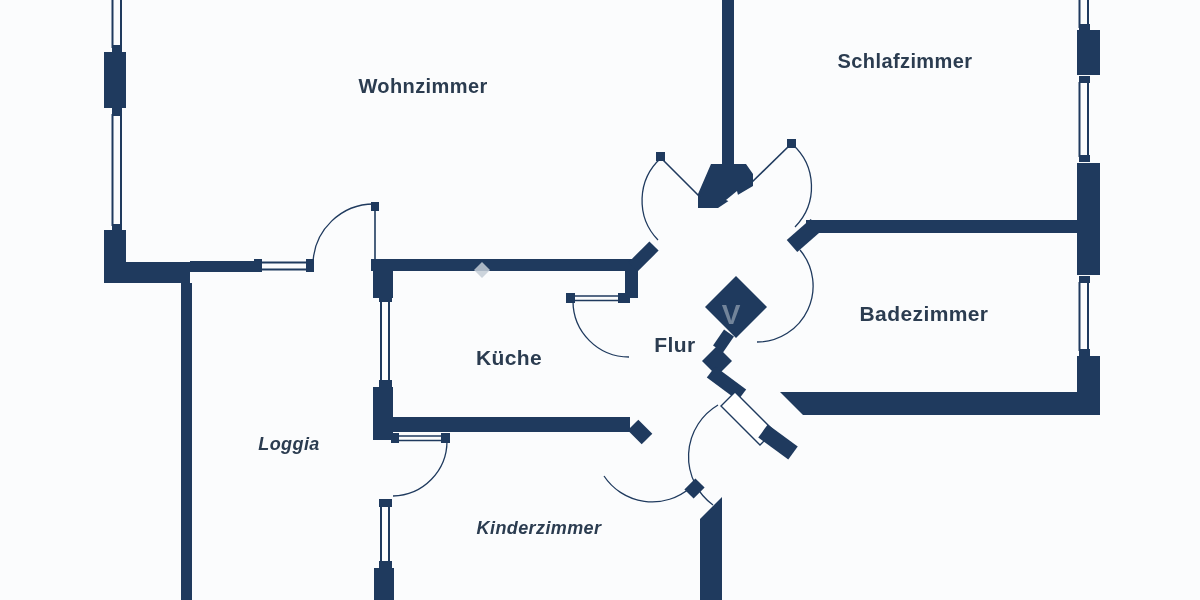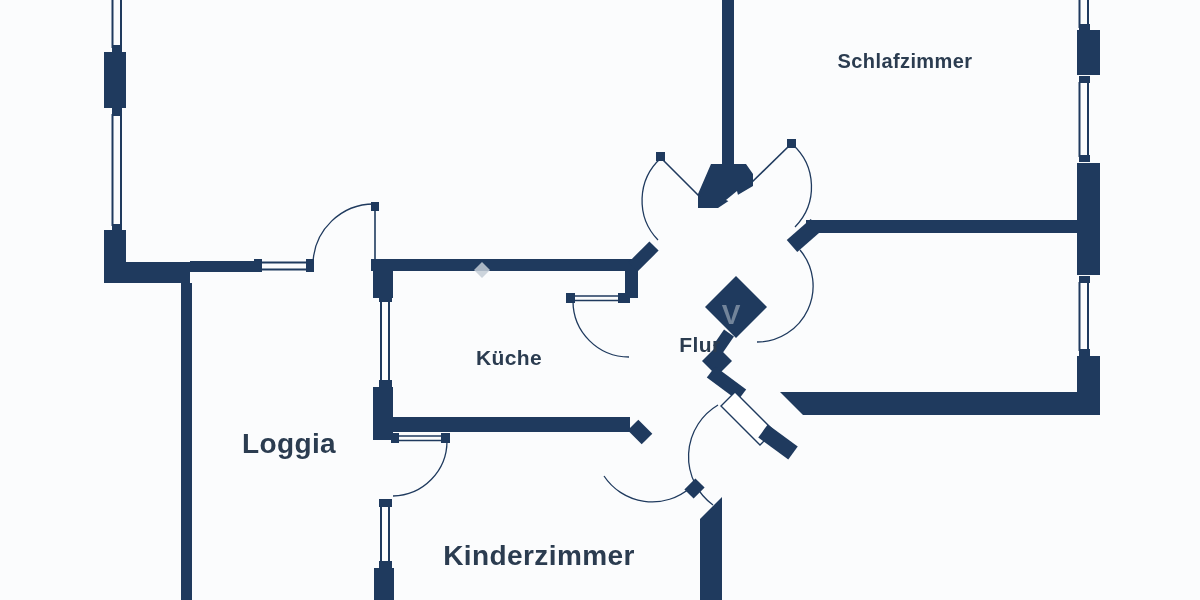--- a/index.html
+++ b/index.html
@@ -23,21 +23,21 @@
   .doorline{stroke:var(--wall);stroke-width:1.3;fill:none;}
   .stop{fill:var(--wall);}
   .notch{fill:var(--background);}
   .entry-leaf{fill:#fff;stroke:var(--wall);stroke-width:1.4;}
   .wm-light{fill:var(--watermark-light);opacity:.85;}
   .wm-dark{fill:var(--watermark-on-dark);font-weight:bold;font-size:28px;opacity:.75;}
   .room-label{
     position:absolute;transform:translate(-50%,-50%);
     color:var(--text);font-weight:700;white-space:nowrap;letter-spacing:.4px;
   }
-  .fs23{font-size:20px;} .fs21{font-size:21px;} .fs22{font-size:28px;}
+  .fs23{font-size:20px;} .fs21{font-size:21px;} .fs22{font-size:18px;font-style:italic;}
 </style>
 </head>
 <body>
 
 <div id="stage">
   <svg id="plan-svg" width="1200" height="600" viewBox="0 0 1200 600">
 
     <g>
       <line class="winline" x1="112.5" y1="0" x2="112.5" y2="48"></line>
       <line class="winline" x1="121" y1="0" x2="121" y2="48"></line>
@@ -149,18 +149,20 @@
       <path class="arc" d="M718,405 A60,60 0 0 0 713,505"></path>
     </g>
 
     <g>
       <path class="arc" d="M604,476 A58,58 0 0 0 690,488"></path>
       <line class="wbar" x1="689" y1="494" x2="700" y2="483" stroke-width="13"></line>
       <polygon class="wall" points="700,519 722,497 722,600 700,600"></polygon>
     </g>
   </svg>
 
+  <div class="room-label fs23" style="left:423px;top:86px">Wohnzimmer</div>
   <div class="room-label fs23" style="left:905px;top:61px">Schlafzimmer</div>
   <div class="room-label fs21" style="left:509px;top:358px">Küche</div>
-  <div class="room-label fs21" style="left:700px;top:345px">Flur</div>
+  <div class="room-label fs21" style="left:675px;top:345px">Flur</div>
+  <div class="room-label fs21" style="left:924px;top:314px">Badezimmer</div>
   <div class="room-label fs22" style="left:289px;top:444px">Loggia</div>
-  <div class="room-label fs22" style="left:539px;top:556px">Kinderzimmer</div>
+  <div class="room-label fs22" style="left:539px;top:528px">Kinderzimmer</div>
 </div>
 
 </body></html>

